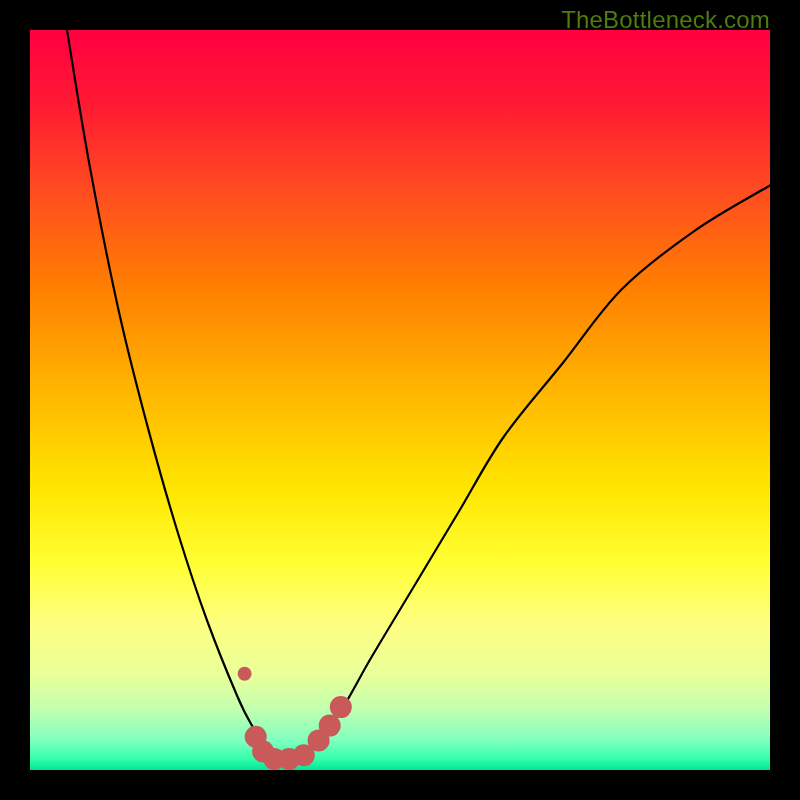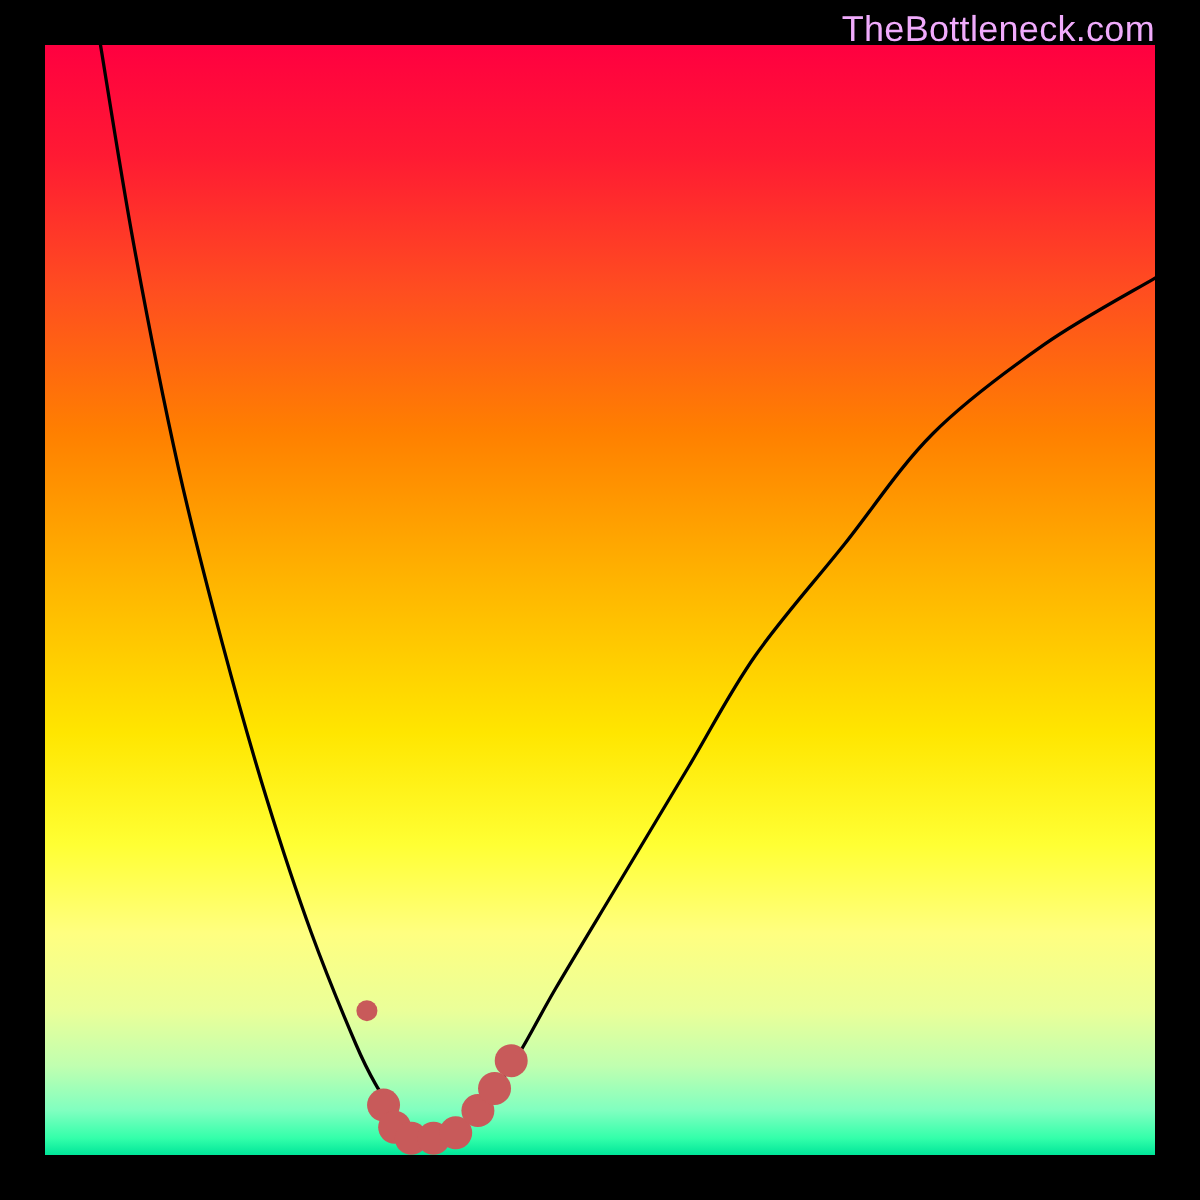--- a/index.html
+++ b/index.html
@@ -30,21 +30,21 @@
       #c0ffb0 92%,
       #80ffc0 96%,
       #33ffaa 98.5%,
       #00e699 100%
     );
   }
   .watermark {
     position: absolute;
     top: 6px;
     right: 30px;
-    color: #f0abfc;
+    color: #4d7c0f;
     font-size: 24px;
     font-weight: 500;
     letter-spacing: 0.2px;
   }
   svg.curve {
     position: absolute;
     left: 0;
     top: 0;
     width: 740px;
     height: 740px;

